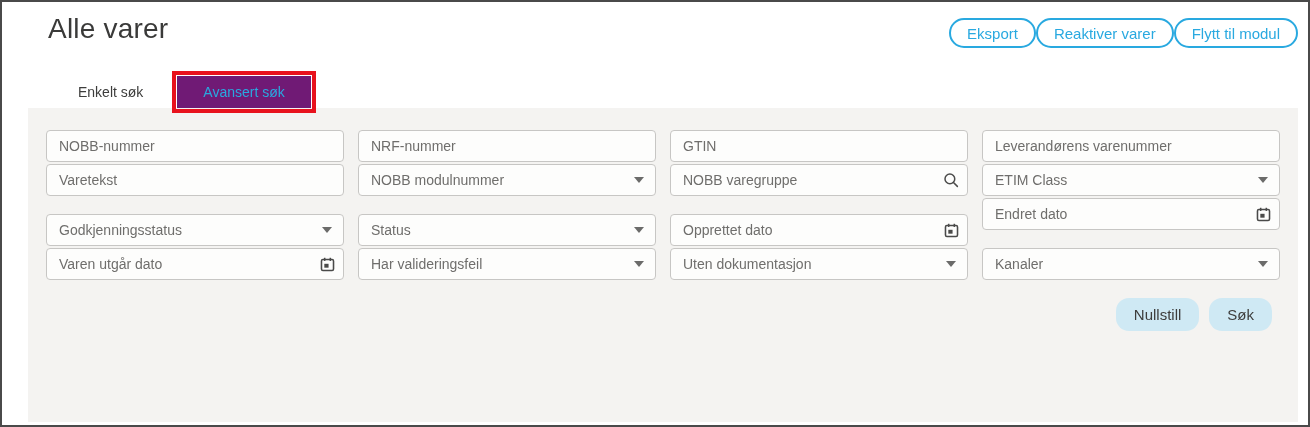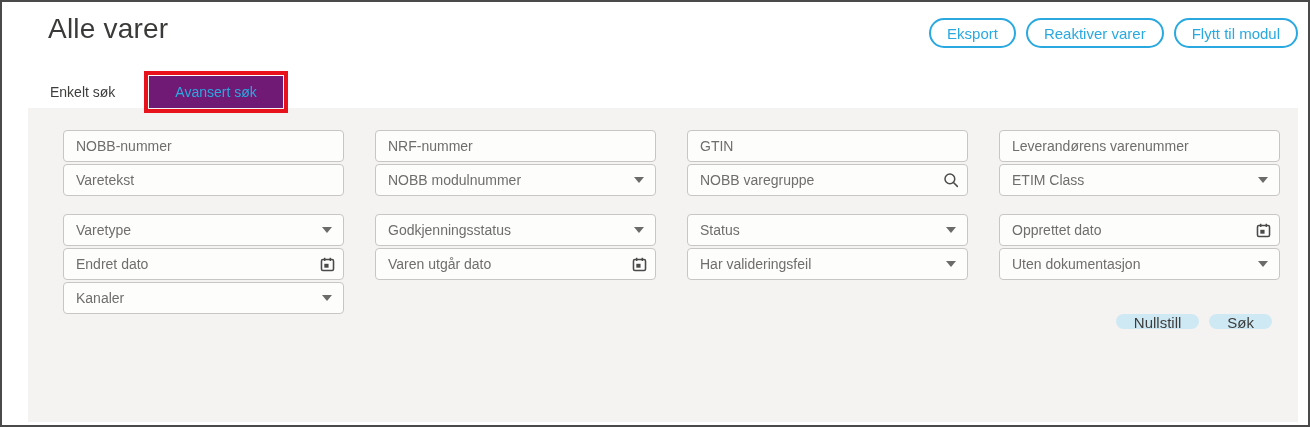--- a/index.html
+++ b/index.html
@@ -18,32 +18,32 @@
   }
   
   .header-row {
     display: flex; justify-content: space-between; align-items: flex-start;
     padding: 14px 10px 0 46px;
   }
   .page-title {
     font-size: 28px; font-weight: 400; color: #3a3a39; letter-spacing: 0.2px;
     line-height: 26px;
   }
-  .actions { display: flex; gap: 10px; padding-top: 2px; }
+  .actions { display: flex; padding-top: 2px; }
   .action-btn {
     border: 2px solid #29a9e0; color: #29a9e0; background: #ffffff;
     border-radius: 16px; height: 30px; padding: 0 16px;
     font-family: inherit; font-size: 15px; font-weight: 500;
     display: inline-flex; align-items: center; cursor: pointer;
     white-space: nowrap;
   }
   
   .tabs-row {
     display: flex; align-items: flex-end;
-    margin-top: 28px; padding-left: 46px;
+    margin-top: 28px; padding-left: 74px;
     position: relative;
   }
   .tab {
     height: 32px; display: inline-flex; align-items: center;
     padding: 0 26px; font-size: 14px; cursor: pointer;
     color: #3d3d3c; background: transparent;
   }
   .tab.first { padding-left: 2px; padding-right: 34px; }
   .tab.active {
     color: #29a9e0;
@@ -57,21 +57,21 @@
     margin: 0 10px 3px 26px;
     background: #f4f3f1;
     padding: 22px 18px 12px 18px;
     display: flex; flex-direction: column;
   }
   .fields-grid {
     display: grid;
     grid-template-columns: repeat(4, 1fr);
     column-gap: 14px; row-gap: 18px;
   }
-  .field { position: relative; height: 16px; margin-left: 17px; }
+  .field { position: relative; height: 16px; }
   .field.gap-top { margin-top: 16px; }
   .field-input {
     width: 100%; height: 32px;
     border: 1px solid #c7c6c4; border-radius: 4px;
     background: #fdfdfc;
     padding: 0 34px 0 12px;
     font-family: inherit; font-size: 14px; color: #3d3d3c;
     outline: none;
   }
   .field-input.plain { padding-right: 12px; }
@@ -88,21 +88,21 @@
     border-top: 6px solid #6b6b6a;
   }
   
   .panel-footer {
     margin-top: 16px;
     display: flex; justify-content: flex-end; gap: 10px;
     padding-right: 8px;
   }
   .soft-btn {
     background: #cfe9f4; color: #3d3d3c; border: none;
-    border-radius: 13px; height: 15px; padding: 0 18px;
+    border-radius: 13px; height: 33px; padding: 0 18px;
     font-family: inherit; font-size: 15px; cursor: pointer;
   }
 </style>
 </head>
 <body>
 
 <div class="window">
 
   <div class="header-row">
     <div class="page-title">Alle varer</div>
@@ -153,26 +153,20 @@
         </span>
       </div>
       <div class="field">
         <input class="field-input" placeholder="ETIM Class" style="">
         <span class="field-icon">
             <span class="chevron"></span>
           </span>
       </div>
 
       <div class="field gap-top">
-        <input class="field-input" placeholder="Varetype" style="">
-        <span class="field-icon">
-            <span class="chevron"></span>
-          </span>
-      </div>
-      <div class="field gap-top">
         <input class="field-input" placeholder="Godkjenningsstatus" style="">
         <span class="field-icon">
             <span class="chevron"></span>
           </span>
       </div>
       <div class="field gap-top">
         <input class="field-input" placeholder="Status" style="">
         <span class="field-icon">
             <span class="chevron"></span>
           </span>

